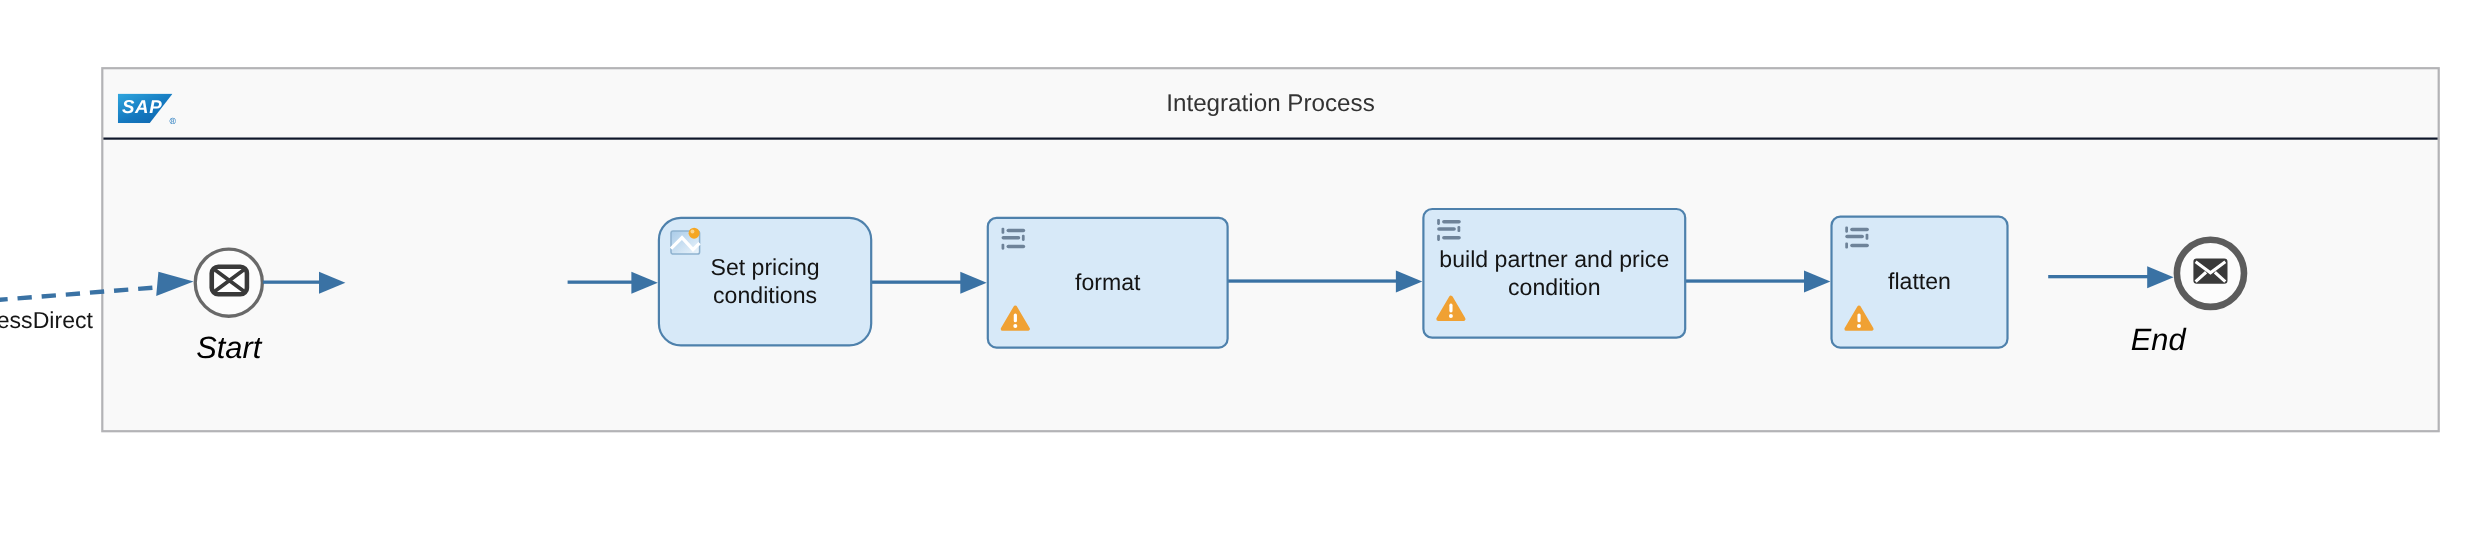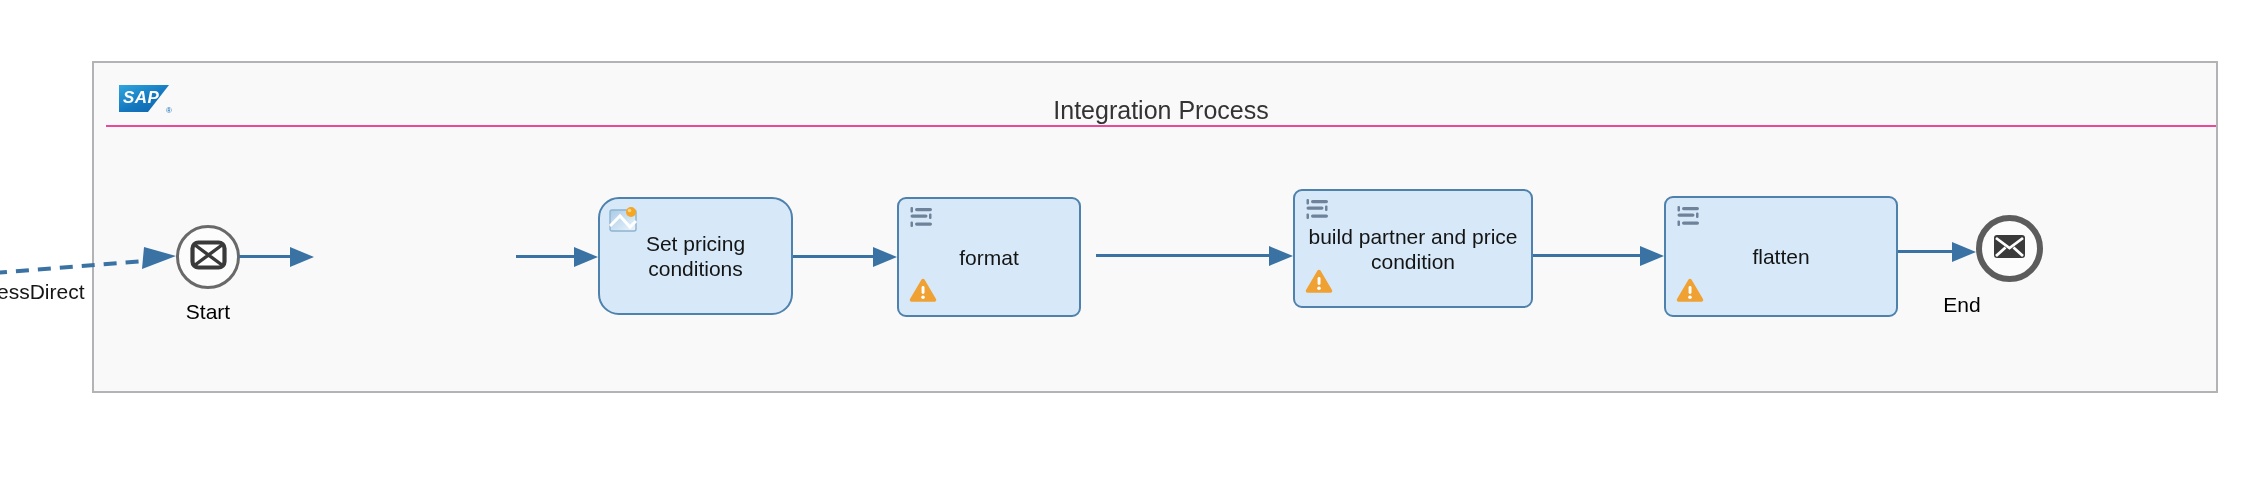--- a/index.html
+++ b/index.html
@@ -8,24 +8,24 @@
     background:#ffffff; font-family:"Liberation Sans", sans-serif;
   }
 
   
   .pool {
     position:absolute; left:92px; top:61px; width:2126px; height:332px;
     box-sizing:border-box; background:#f9f9f9; border:2px solid #b3b3b6;
   }
   .pool-header {
     position:absolute; left:0; top:0; right:0; height:62px;
-    border-bottom:2px solid #ec4899;
-    display:flex; align-items:flex-end; justify-content:center;margin-left:12px;
-  }
-  .pool-title { font-size:25px; color:#333333; }
+    border-bottom:2px solid #0f172a;
+    display:flex; align-items:center; justify-content:center;
+  }
+  .pool-title { font-size:22px; color:#333333; }
 
   
   .sap-logo { position:absolute; left:13px; top:22px; width:50px; height:27px; }
   .sap-shape {
     position:absolute; left:0; top:0; width:100%; height:100%;
     background:linear-gradient(155deg,#2fa6de 0%, #1478bf 55%, #0e62ab 100%);
     clip-path:polygon(0 0, 100% 0, 58% 100%, 0 100%);
   }
   .sap-text {
     position:absolute; left:4px; top:3px; color:#ffffff;
@@ -33,36 +33,36 @@
   }
   .sap-reg { position:absolute; right:-3px; bottom:-3px; font-size:8px; color:#0e6cb8; }
 
   
   .event {
     position:absolute; border-radius:50%; background:#fcfcfc; box-sizing:border-box;
     display:flex; align-items:center; justify-content:center;
   }
   .start-event { left:176px; top:225px; width:64px; height:64px; border:3px solid #696969; }
   .end-event   { left:1976px; top:215px; width:67px; height:67px; border:6px solid #5c5c5c; }
-  .event-label { position:absolute; text-align:center; font-size:21px; color:#000000; }
+  .event-label { position:absolute; text-align:center; font-size:28px; color:#000000;font-style:italic; }
   .start-label { left:162px; top:300px; width:92px; }
   .end-label   { left:1916px; top:293px; width:92px; }
 
   
   .task {
     position:absolute; box-sizing:border-box;
     background:#d7e9f8; border:2px solid #4e81ac; border-radius:9px;
     display:flex; align-items:center; justify-content:center; text-align:center;
     font-size:21px; line-height:25px; color:#141414; padding:10px 13px;
   }
   .t1 { left:314px;  top:197px; width:203px; height:119px; }
   .t2 { left:598px;  top:197px; width:195px; height:118px;border-radius:21px; }
-  .t3 { left:897px;  top:197px; width:184px; height:120px; }
+  .t3 { left:897px;  top:197px; width:220px; height:120px; }
   .t4 { left:1293px; top:189px; width:240px; height:119px; }
-  .t5 { left:1664px; top:196px; width:234px; height:121px; }
+  .t5 { left:1664px; top:196px; width:162px; height:121px; }
   .step-icon { position:absolute; left:9px; top:7px; }
   .warn-badge { position:absolute; left:10px; bottom:7px; }
 
   
   .conn { position:absolute; height:3px; background:#3a72a4; }
   .conn::after {
     content:""; position:absolute; right:-23px; top:-8.5px; width:0; height:0;
     border-left:24px solid #3a72a4;
     border-top:10px solid transparent; border-bottom:10px solid transparent;
   }

